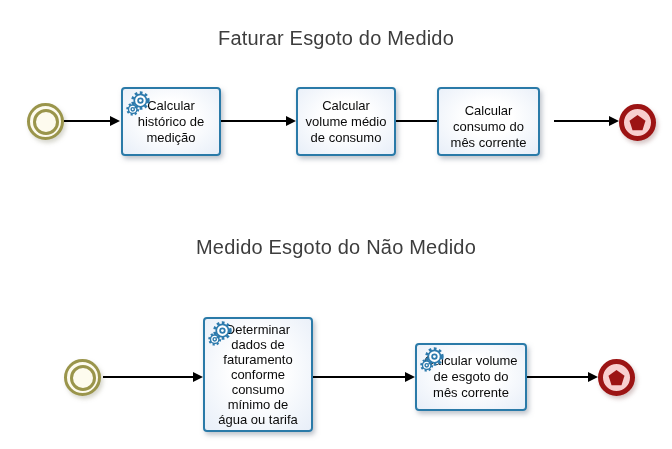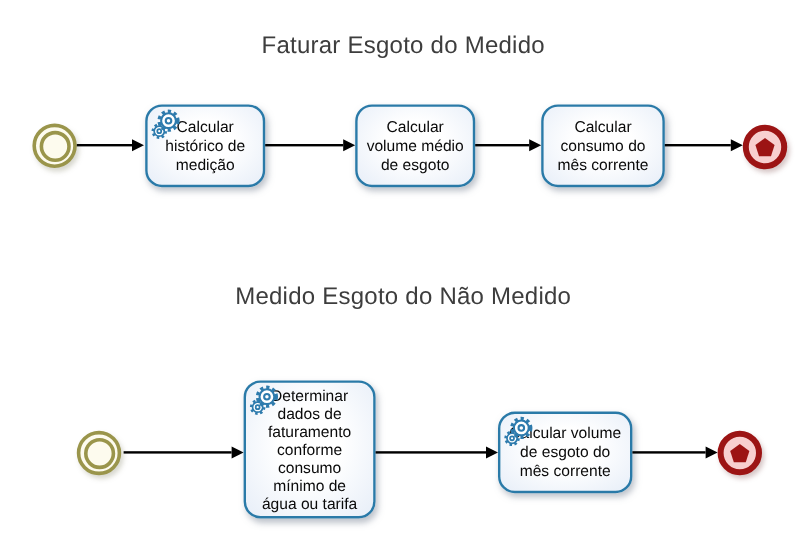--- a/index.html
+++ b/index.html
@@ -6,21 +6,21 @@
   #canvas{
     position:relative;width:672px;height:449px;background:#ffffff;overflow:hidden;
     font-family:"Liberation Sans","DejaVu Sans",sans-serif;
   }
   .proc-title{
     position:absolute;left:0;width:672px;text-align:center;
     font-size:20px;color:#3d3d3d;letter-spacing:0.2px;
   }
   .task{
     position:absolute;box-sizing:border-box;
-    border:2.5px solid #2a7aa8;border-radius:14px;
+    border:2.5px solid #2a7aa8;border-radius:4px;
     background:radial-gradient(ellipse at 50% 45%, #ffffff 35%, #e7eef8 100%);
     box-shadow:2px 3px 5px rgba(125,136,152,0.5);
     display:flex;align-items:center;justify-content:center;
     text-align:center;font-size:13px;line-height:16px;color:#0a0a0a;
     padding:3px 6px;
   }
   .task .gear{position:absolute;top:1px;left:2px;}
   .event-start{
     position:absolute;box-sizing:border-box;width:37px;height:37px;
     border:3px solid #9a954b;border-radius:50%;background:#fdfbee;
@@ -40,21 +40,21 @@
   .flow{position:absolute;height:2px;background:#000;}
   .flow::after{
     content:"";position:absolute;right:-10px;top:-4px;width:0;height:0;
     border-left:10px solid #000;border-top:5px solid transparent;border-bottom:5px solid transparent;
   }
   
   #title1{top:27px;}
   #start1{left:27px;top:103px;}
   #task1{left:121px;top:87px;width:100px;height:69px;}
   #task2{left:296px;top:87px;width:100px;height:69px;}
-  #task3{left:451px;top:87px;width:103px;height:69px;}
+  #task3{left:437px;top:87px;width:103px;height:69px;align-items:flex-end;}
   #end1{left:619px;top:104px;}
   #a1{left:64px;top:120px;width:46px;}
   #a2{left:221px;top:120px;width:65px;}
   #a3{left:396px;top:120px;width:45px;}
   #a4{left:554px;top:120px;width:55px;}
   
   #title2{top:236px;}
   #start2{left:64px;top:359px;}
   #taskB1{left:203px;top:317px;width:110px;height:115px;line-height:15px;padding:2px 9px;}
   #taskB2{left:415px;top:343px;width:112px;height:68px;}
@@ -86,21 +86,21 @@
         <circle cx="16" cy="11" r="6.4" fill="#ffffff" stroke-width="1.8"></circle>
         <circle cx="16" cy="11" r="2.4" fill="#ffffff" stroke-width="1.8"></circle>
       </g>
     </svg>
     <span>Calcular histórico de medição</span>
   </div>
 
   <div id="a2" class="flow"></div>
 
   <div id="task2" class="task">
-    <span>Calcular volume médio de esgoto</span>
+    <span>Calcular volume médio de consumo</span>
   </div>
 
   <div id="a3" class="flow"></div>
 
   <div id="task3" class="task">
     <span>Calcular consumo do mês corrente</span>
   </div>
 
   <div id="a4" class="flow"></div>
 

